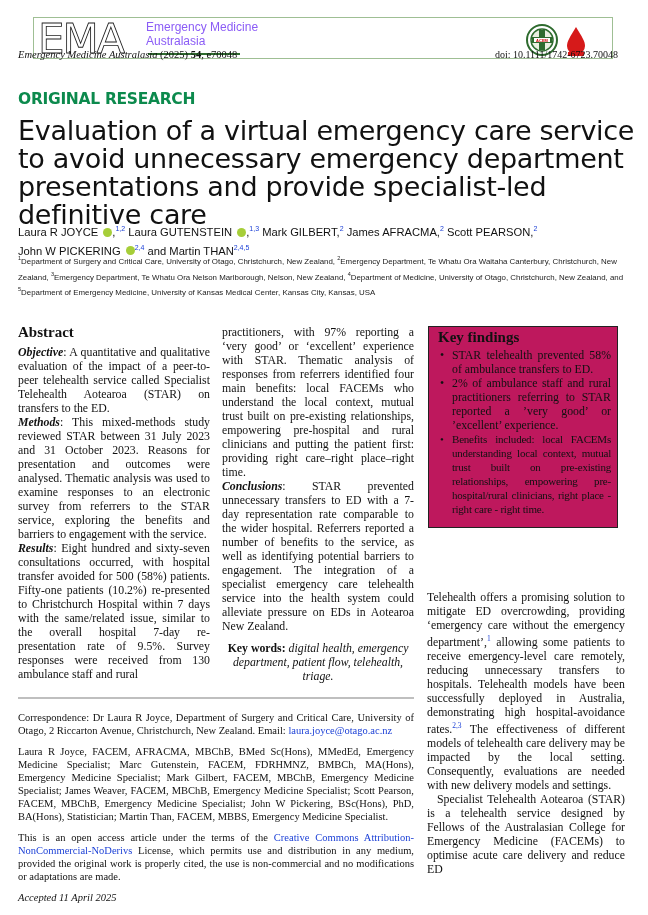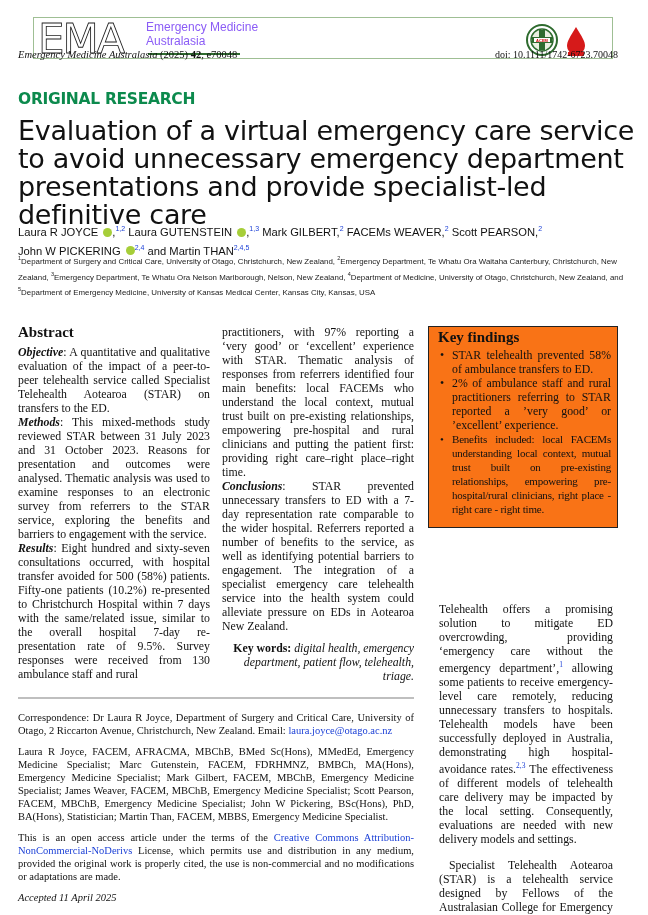--- a/index.html
+++ b/index.html
@@ -20,28 +20,28 @@
   .orcid { display: inline-block; width: 9px; height: 9px; border-radius: 50%; background: #a6ce39; vertical-align: -1px; margin-left: 2px; }
   .affil { position: absolute; left: 18px; top: 252px; width: 612px; font-family: "Liberation Sans", sans-serif; font-size: 7.9px; line-height: 13px; color: #222; }
   .affil sup { font-size: 5.5px; }
   .col { position: absolute; font-size: 11.8px; line-height: 14px; text-align: justify; }
   .col1 { left: 18px; top: 325px; width: 192px; }
   .col2 { left: 222px; top: 325px; width: 192px; }
   .col3 { left: 427px; top: 590px; width: 198px; }
   h2 { font-size: 15px; font-weight: bold; margin: 0 0 6px 0; }
   .abstract p { margin: 0; }
   .abstract b i, .abstract i b { font-weight: bold; font-style: italic; }
-  .keywords { margin-top: 8px !important; text-align: right; }
-  .keyfind { position: absolute; left: 428px; top: 326px; width: 190px; height: 202px; background: #f97316; border: 1px solid #222; box-sizing: border-box; padding: 3px 6px 0 9px; font-size: 11.8px; line-height: 14px; }
+  .keywords { margin-top: 8px !important; text-align: center; }
+  .keyfind { position: absolute; left: 428px; top: 326px; width: 190px; height: 202px; background: #be185d; border: 1px solid #222; box-sizing: border-box; padding: 3px 6px 0 9px; font-size: 11.8px; line-height: 14px; }
   .keyfind h3 { margin: 0 0 4px 0; font-size: 15px; font-weight: bold; }
   .keyfind ul { margin: 0; padding: 0 0 0 14px; list-style: none; }
   .keyfind li { position: relative; text-align: justify; }
   .keyfind li::before { content: "•"; position: absolute; left: -12px; }
   .keyfind li.tight { font-size: 11px; letter-spacing: -0.2px; }
-  .intro p { margin: 12px; }
+  .intro p { margin: 0; }
   .intro .indent { text-indent: 10px; }
   .intro sup, .ref { color: #1a3fd6; font-size: 7.5px; }
   .divider { position: absolute; left: 18px; top: 697px; width: 396px; height: 2px; background: #bfbfbf; }
   .footer { position: absolute; left: 18px; top: 703px; width: 396px; font-size: 10.5px; line-height: 13px; text-align: justify; }
   .footer p { margin: 8px 0 7px 0; }
   .link { color: #1a3fd6; }
   .accepted { font-style: italic; }
 </style>
 </head>
 <body>
@@ -59,32 +59,32 @@
     <rect x="13" y="7" width="6" height="20" fill="#2e6b2e"></rect>
     <rect x="6" y="14" width="20" height="6" fill="#2e6b2e"></rect>
     <rect x="8" y="15" width="16" height="4" fill="#fff"></rect>
     <text x="16" y="18.5" font-size="4" text-anchor="middle" fill="#c00" font-family="Liberation Sans, sans-serif" font-weight="bold">ACEM</text>
     <path d="M50 4 C 44 14, 41 18, 41 23 a9 9 0 0 0 18 0 c0 -5 -3 -9 -9 -19z" fill="#d61a1a"></path>
     <rect x="42" y="29" width="16" height="4" fill="#d61a1a"></rect>
   </svg>
 </div>
 
 <div class="citation">
-  <i>Emergency Medicine Australasia</i> <span>(2025)</span> <b>42</b><span>, e70048</span>
+  <i>Emergency Medicine Australasia</i> <span>(2025)</span> <b>54</b><span>, e70048</span>
 </div>
 <div class="doi">doi: 10.1111/1742-6723.70048</div>
 
 <div class="section-tag">ORIGINAL RESEARCH</div>
 <h1 class="title" style="margin:0;font-weight:normal;">Evaluation of a virtual emergency care service to avoid unnecessary emergency department presentations and provide specialist-led definitive care</h1>
 
 <div class="authors">
   <span>Laura R JOYCE</span> <span class="orcid"></span>,<sup>1,2</sup>
   <span>Laura GUTENSTEIN</span> <span class="orcid"></span>,<sup>1,3</sup>
   <span>Mark GILBERT</span>,<sup>2</sup>
-  <span>FACEMs WEAVER</span>,<sup>2</sup>
+  <span>James AFRACMA</span>,<sup>2</sup>
   <span>Scott PEARSON</span>,<sup>2</sup><br>
   <span>John W PICKERING</span> <span class="orcid"></span><sup>2,4</sup>
   <span>and</span>
   <span>Martin THAN</span><sup>2,4,5</sup>
 </div>
 
 <div class="affil">
   <sup>1</sup><span>Department of Surgery and Critical Care, University of Otago, Christchurch, New Zealand, </span><sup>2</sup><span>Emergency Department, Te Whatu Ora Waitaha Canterbury, Christchurch, New Zealand, </span><sup>3</sup><span>Emergency Department, Te Whatu Ora Nelson Marlborough, Nelson, New Zealand, </span><sup>4</sup><span>Department of Medicine, University of Otago, Christchurch, New Zealand, and </span><sup>5</sup><span>Department of Emergency Medicine, University of Kansas Medical Center, Kansas City, Kansas, USA</span>
 </div>
 

